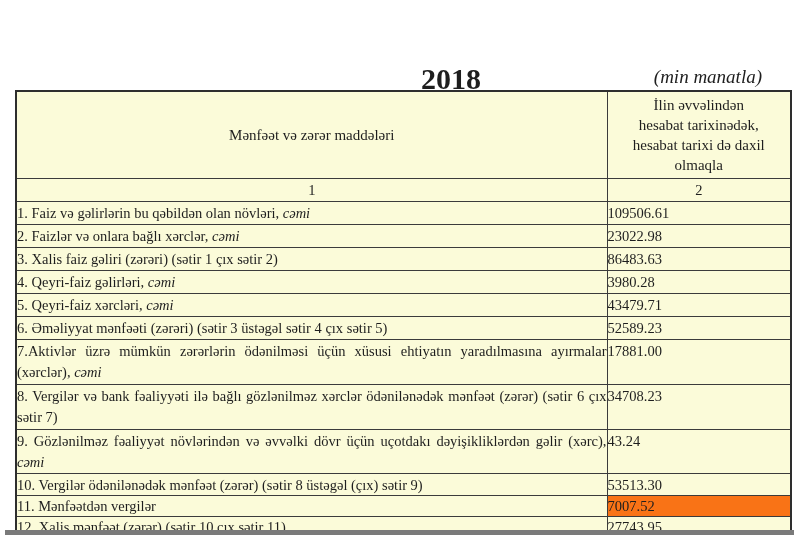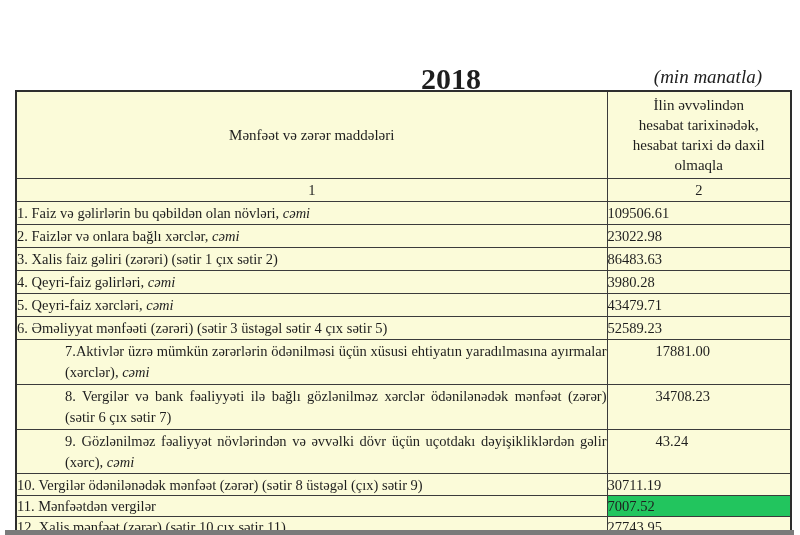--- a/index.html
+++ b/index.html
@@ -52,26 +52,26 @@
   td.val{
     vertical-align:middle;
     padding:0 9px 0 4px;line-height:20px;
   }
   tr.h23{height:23px;}
   tr.h22{height:22px;}
   tr.h45{height:45px;}
   tr.h44{height:44px;}
   tr.h19{height:19px;}
   tr.h18{height:18px;}
-  tr.tall td{vertical-align:top;padding-left:48px;}
+  tr.tall td{vertical-align:top;}
   tr.tall td.lbl{padding-top:1px;line-height:21px;}
   tr.tall td.val{padding-top:1px;}
   td.justify{text-align:justify;}
   td.narrow{padding-right:92px;}
-  td.white{background:#22c55e;}
+  td.white{background:#f97316;}
   .it{font-style:italic;}
   .bottom-bar{
     position:absolute;top:530px;left:5px;
     width:789px;height:5px;
     background:#7a7a7a;
   }
 </style>
 </head>
 <body>
 
@@ -131,21 +131,21 @@
     <tr class="h45 tall">
       <td class="lbl justify"><span>8. Vergilər və bank fəaliyyəti ilə bağlı gözlənilməz xərclər ödənilənədək mənfəət (zərər) (sətir 6 çıx sətir 7)</span><span class="it"></span></td>
       <td class="val">34708.23</td>
     </tr>
     <tr class="h44 tall">
       <td class="lbl justify narrow"><span>9. Gözlənilməz fəaliyyət növlərindən və əvvəlki dövr üçün uçotdakı dəyişikliklərdən gəlir (xərc), </span><span class="it">cəmi</span></td>
       <td class="val">43.24</td>
     </tr>
     <tr class="h22">
       <td class="lbl"><span>10. Vergilər ödənilənədək mənfəət (zərər) (sətir 8 üstəgəl (çıx) sətir 9)</span><span class="it"></span></td>
-      <td class="val">30711.19</td>
+      <td class="val">53513.30</td>
     </tr>
     <tr class="h19">
       <td class="lbl"><span>11. Mənfəətdən vergilər</span><span class="it"></span></td>
       <td class="val white">7007.52</td>
     </tr>
     <tr class="h18">
       <td class="lbl"><span>12. Xalis mənfəət (zərər) (sətir 10 çıx sətir 11)</span><span class="it"></span></td>
       <td class="val">27743.95</td>
     </tr>
   </tbody>

